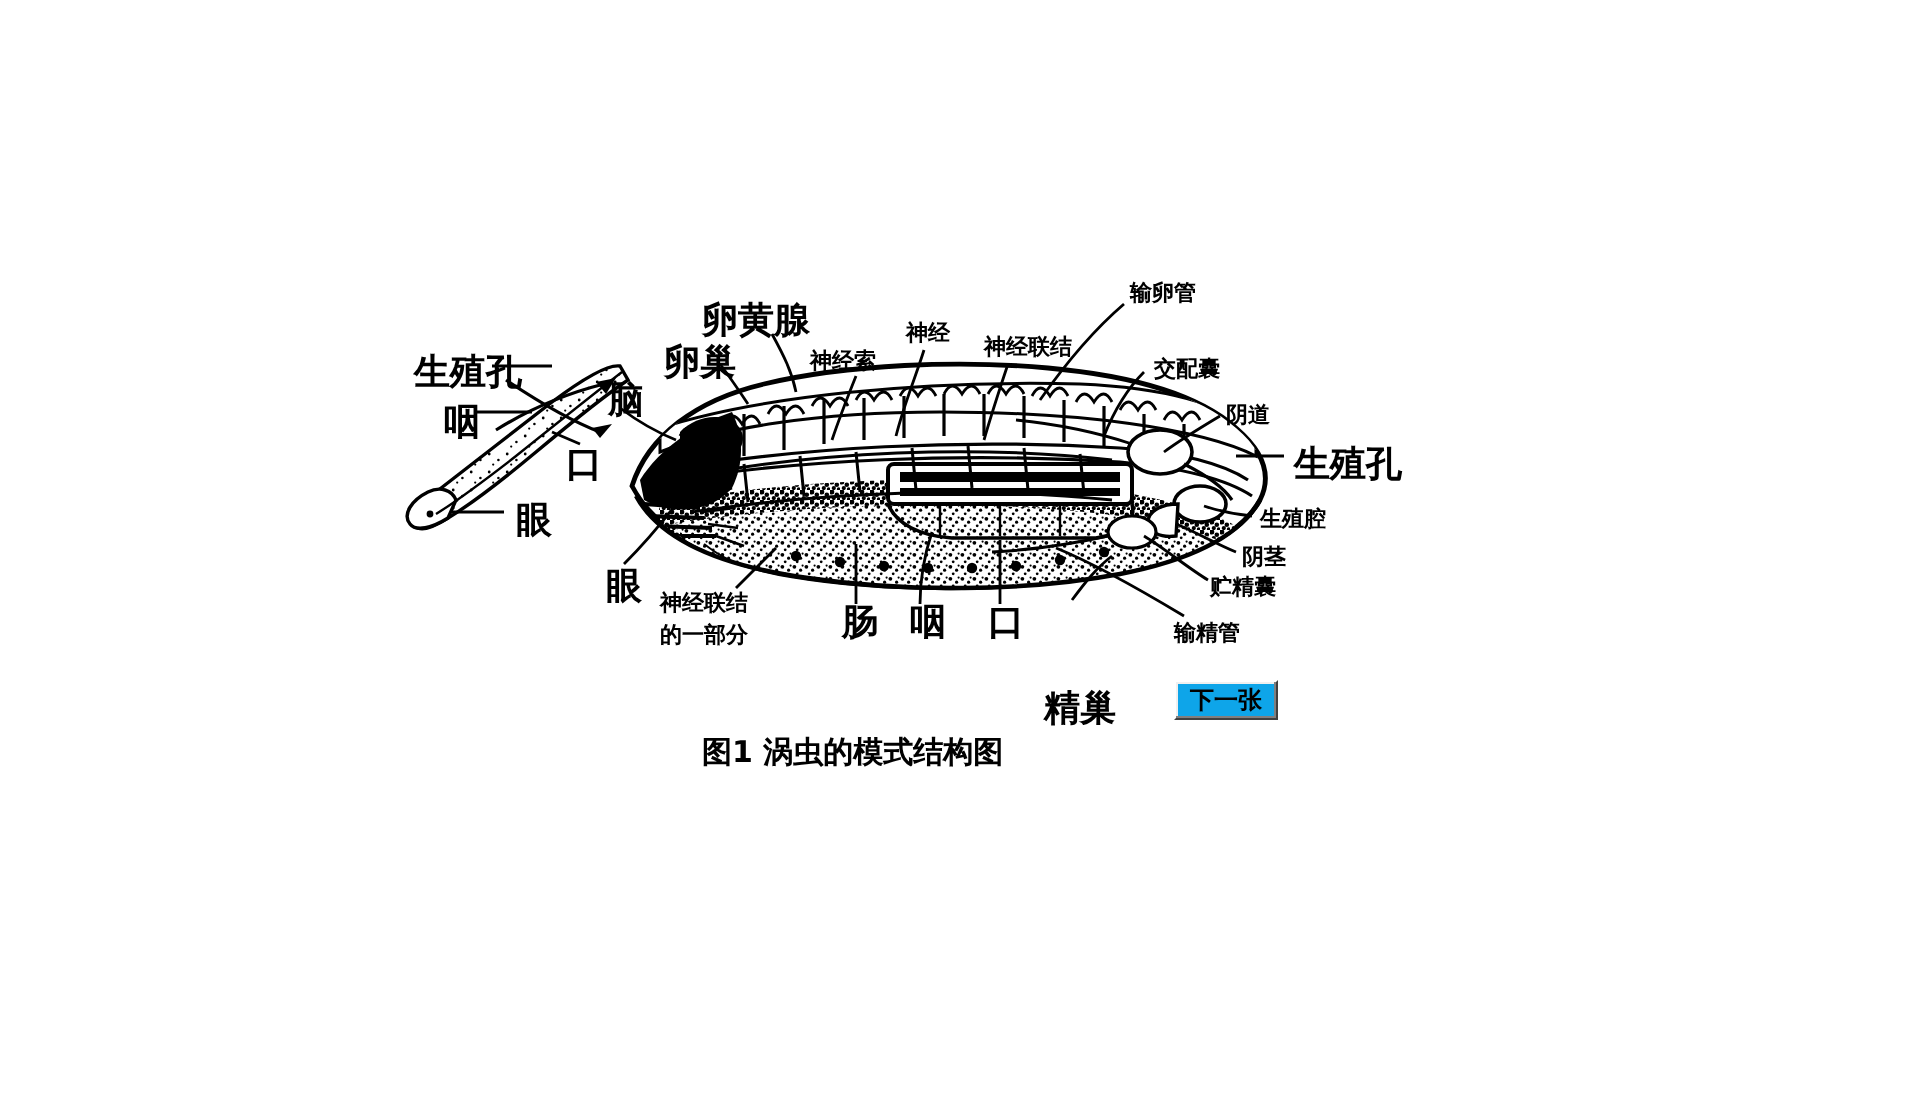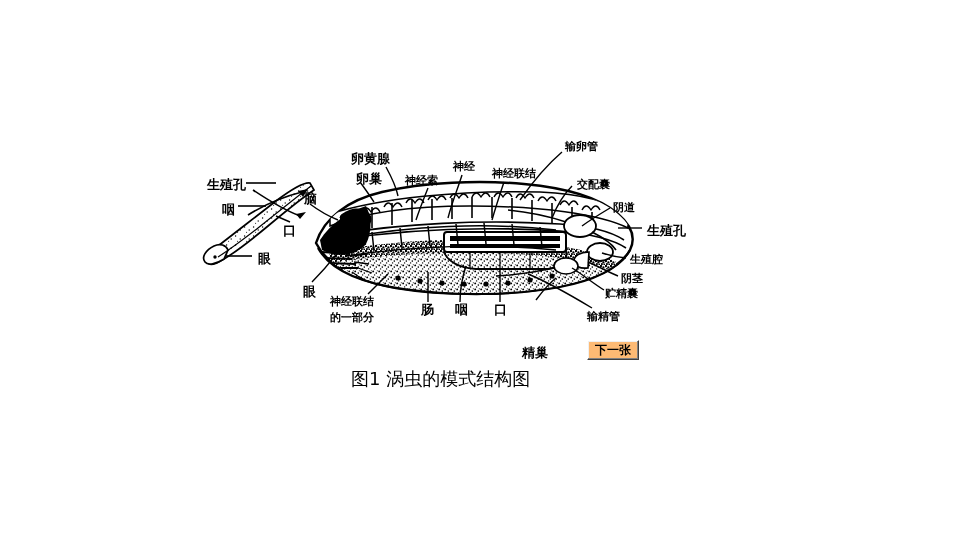--- a/index.html
+++ b/index.html
@@ -7,30 +7,30 @@
     width:955px;height:559px;background:#ffffff;
     font-family:"DejaVu Sans","Liberation Sans",sans-serif;
     overflow:hidden;position:relative;
   }
   #stage{position:absolute;left:0;top:0;width:955px;height:559px;}
   .lbl{
     position:absolute;color:#000;white-space:nowrap;
     font-family:"DejaVu Sans","Liberation Sans",sans-serif;
     font-weight:700;line-height:1.05;letter-spacing:0px;
   }
-  .lbl.s16{font-size:13px;text-align:right;}
+  .lbl.s16{font-size:18px;text-align:right;}
   .lbl.s15{font-size:11px;}
   #figure-caption{
     position:absolute;left:351px;top:367px;
-    font-size:18px;font-weight:400;color:#000;white-space:nowrap;
+    font-size:15px;font-weight:700;color:#000;white-space:nowrap;
     font-family:"DejaVu Sans","Liberation Sans",sans-serif;
   }
   #next-button{
     position:absolute;left:587px;top:340px;width:52px;height:20px;
-    background:#fdba74;color:#000;font-size:12px;font-weight:700;
+    background:#0ea5e9;color:#000;font-size:12px;font-weight:700;
     display:flex;align-items:center;justify-content:center;
     border-top:1px solid #ffffff;border-left:1px solid #ffffff;
     border-right:1px solid #404040;border-bottom:1px solid #404040;
     box-shadow:inset -1px -1px 0 #808080, inset 1px 1px 0 #f0f0f0;
     cursor:pointer;font-family:"DejaVu Sans","Liberation Sans",sans-serif;
     box-sizing:border-box;
   }
   #diagram-svg{position:absolute;left:0;top:0;}
 </style>
 </head>
@@ -291,21 +291,21 @@
       <path d="M 536,300 C 542,292 548,284 556,278"></path>
     </g>
   </svg>
 
   <div class="lbl s16" style="left:207px;top:178px;">生殖孔</div>
   <div class="lbl s16" style="left:222px;top:203px;">咽</div>
   <div class="lbl s16" style="left:283px;top:224px;">口</div>
   <div class="lbl s16" style="left:258px;top:252px;">眼</div>
 
   <div class="lbl s16" style="left:351px;top:152px;">卵黄腺</div>
-  <div class="lbl s16" style="left:356px;top:173px;font-family:Liberation Mono, monospace;">卵巢</div>
+  <div class="lbl s16" style="left:332px;top:173px;">卵巢</div>
   <div class="lbl s15" style="left:405px;top:175px;">神经索</div>
   <div class="lbl s15" style="left:453px;top:161px;text-align:right;">神经</div>
   <div class="lbl s15" style="left:492px;top:168px;text-align:right;">神经联结</div>
   <div class="lbl s15" style="left:565px;top:141px;">输卵管</div>
   <div class="lbl s15" style="left:577px;top:179px;">交配囊</div>
   <div class="lbl s15" style="left:613px;top:202px;">阴道</div>
   <div class="lbl s16" style="left:304px;top:192px;">脑</div>
 
   <div class="lbl s16" style="left:647px;top:224px;">生殖孔</div>
   <div class="lbl s15" style="left:630px;top:254px;">生殖腔</div>

